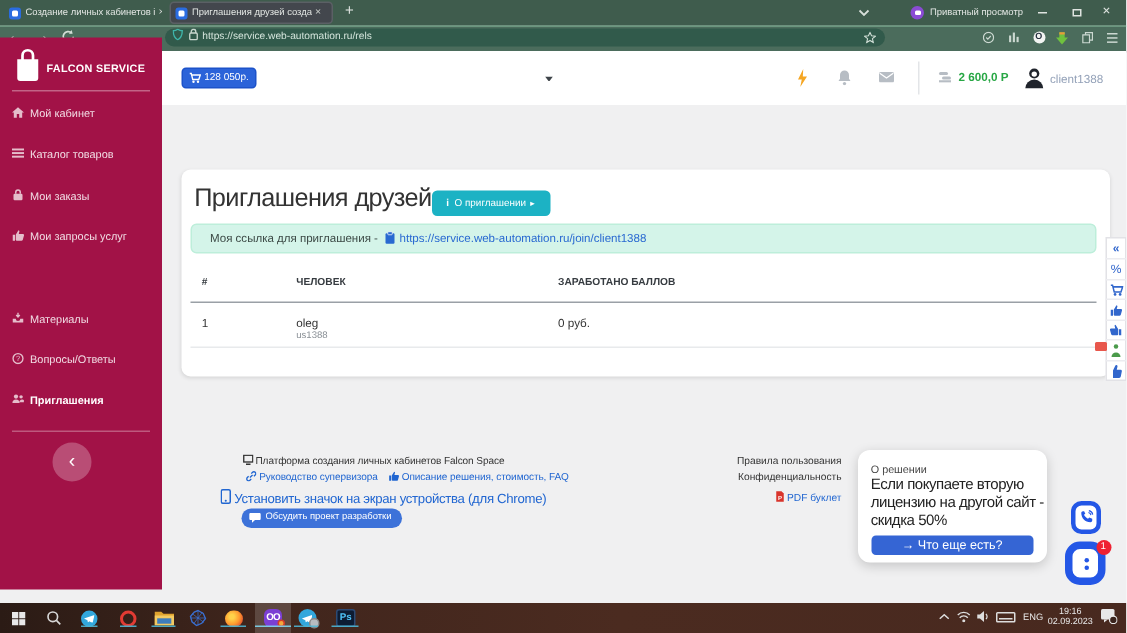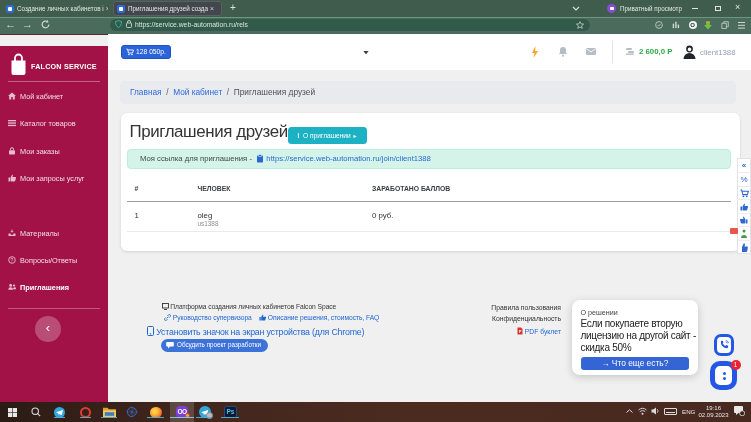--- a/index.html
+++ b/index.html
@@ -10,21 +10,21 @@
 
   
   #tabbar { position:absolute; left:0; top:0; width:751px; height:17px; background:#3f5c4d; }
   #addrbar { position:absolute; left:0; top:17px; width:751px; height:16.5px; background:#4b6c5c; border-top:1.5px solid #6b977f;}
   .tab { position:absolute; top:1px; height:15px; border-radius:3px; font-size:6.3px; color:#e3e7e4; display:flex; align-items:center; white-space:nowrap; overflow:hidden;}
   .fav { width:8px; height:8px; border-radius:2px; background:#2a6ce0; position:relative; flex:0 0 8px;}
   .fav:after { content:""; position:absolute; left:2px; top:2px; width:4px; height:4px; background:#fff; border-radius:1px;}
   #urlpill { position:absolute; left:110px; top:19px; width:480px; height:12px; background:#315a4b; border-radius:6px; color:#d5e5dc; font-size:6.8px; line-height:12px; }
 
   
-  #sidebar { position:absolute; left:0; top:46px; width:108px; height:368px; background:#a21247; }
+  #sidebar { position:absolute; left:0; top:25px; width:108px; height:368px; background:#a21247; }
   .sm { position:absolute; left:8px; width:100px; height:14px; color:rgba(255,255,255,.85); font-size:7.3px; display:flex; align-items:center; white-space:nowrap;}
   .sm svg { margin-right:4px; opacity:.72; flex:0 0 8px;}
   .sm.active { color:#fff; font-weight:bold; }
 
   
   #hdr { position:absolute; left:108px; top:34px; width:643px; height:36px; background:#fff; }
   #cartbtn { position:absolute; left:121px; top:45px; width:50px; height:13.5px; background:#2b63d9; border:1px solid #1c52c9; border-radius:3px; color:#fff; font-size:6.7px; display:flex; align-items:center; justify-content:center; gap:2px;}
   #search { position:absolute; left:179px; top:44px; width:195px; height:16px; background:#fff; border:1px solid #c4c8cc; border-radius:3px; color:#444; font-size:7.2px; line-height:14px; padding-left:7px;}
   .hico { position:absolute; top:46px; }
 
@@ -203,21 +203,20 @@
       <rect x="1" y="7.5" width="8" height="1.4" fill="#b7bdc4"></rect>
     </svg>
   <div class="abs" style="left:639px; top:47px; color:#28a745; font-size:7.8px; font-weight:bold;">2 600,0 Р</div>
   <svg class="abs" style="left:683px; top:45px;" width="13" height="14" viewBox="0 0 13 14">
       <circle cx="6.5" cy="4" r="3.4" fill="#20242c"></circle>
       <path d="M0.5 14 a6 6 0 0 1 12 0 z" fill="#20242c"></path>
       <circle cx="6.5" cy="4.4" r="1.8" fill="#fff"></circle>
     </svg>
   <div class="abs" style="left:700px; top:48px; color:#93a1b8; font-size:7.8px;">client1388</div>
 
-  <div id="crumb"><a>Главная</a>&nbsp;&nbsp;/&nbsp;&nbsp;<a>Мой кабинет</a>&nbsp;&nbsp;/&nbsp;&nbsp;<span style="color:#4b5157;">Приглашения друзей</span></div>
 
   <div id="card">
     <div id="title">Приглашения друзей</div>
     <div id="badge"><b>i</b>&nbsp; О приглашении <span style="font-size:5px;">►</span></div>
     <div id="alert">Моя ссылка для приглашения -&nbsp; <svg style="vertical-align:-2px;" width="8" height="9" viewBox="0 0 8 9">
           <rect x="1" y="1.5" width="6" height="7" rx="0.8" fill="#2969d1"></rect>
           <rect x="2.5" y="0.5" width="3" height="2" rx="0.5" fill="#2969d1" stroke="#fff" stroke-width="0.5"></rect>
         </svg> <a>https://service.web-automation.ru/join/client1388</a></div>
     <div class="th" style="left:14px; top:72px;">#</div>
     <div class="th" style="left:77px; top:72px;">ЧЕЛОВЕК</div>

